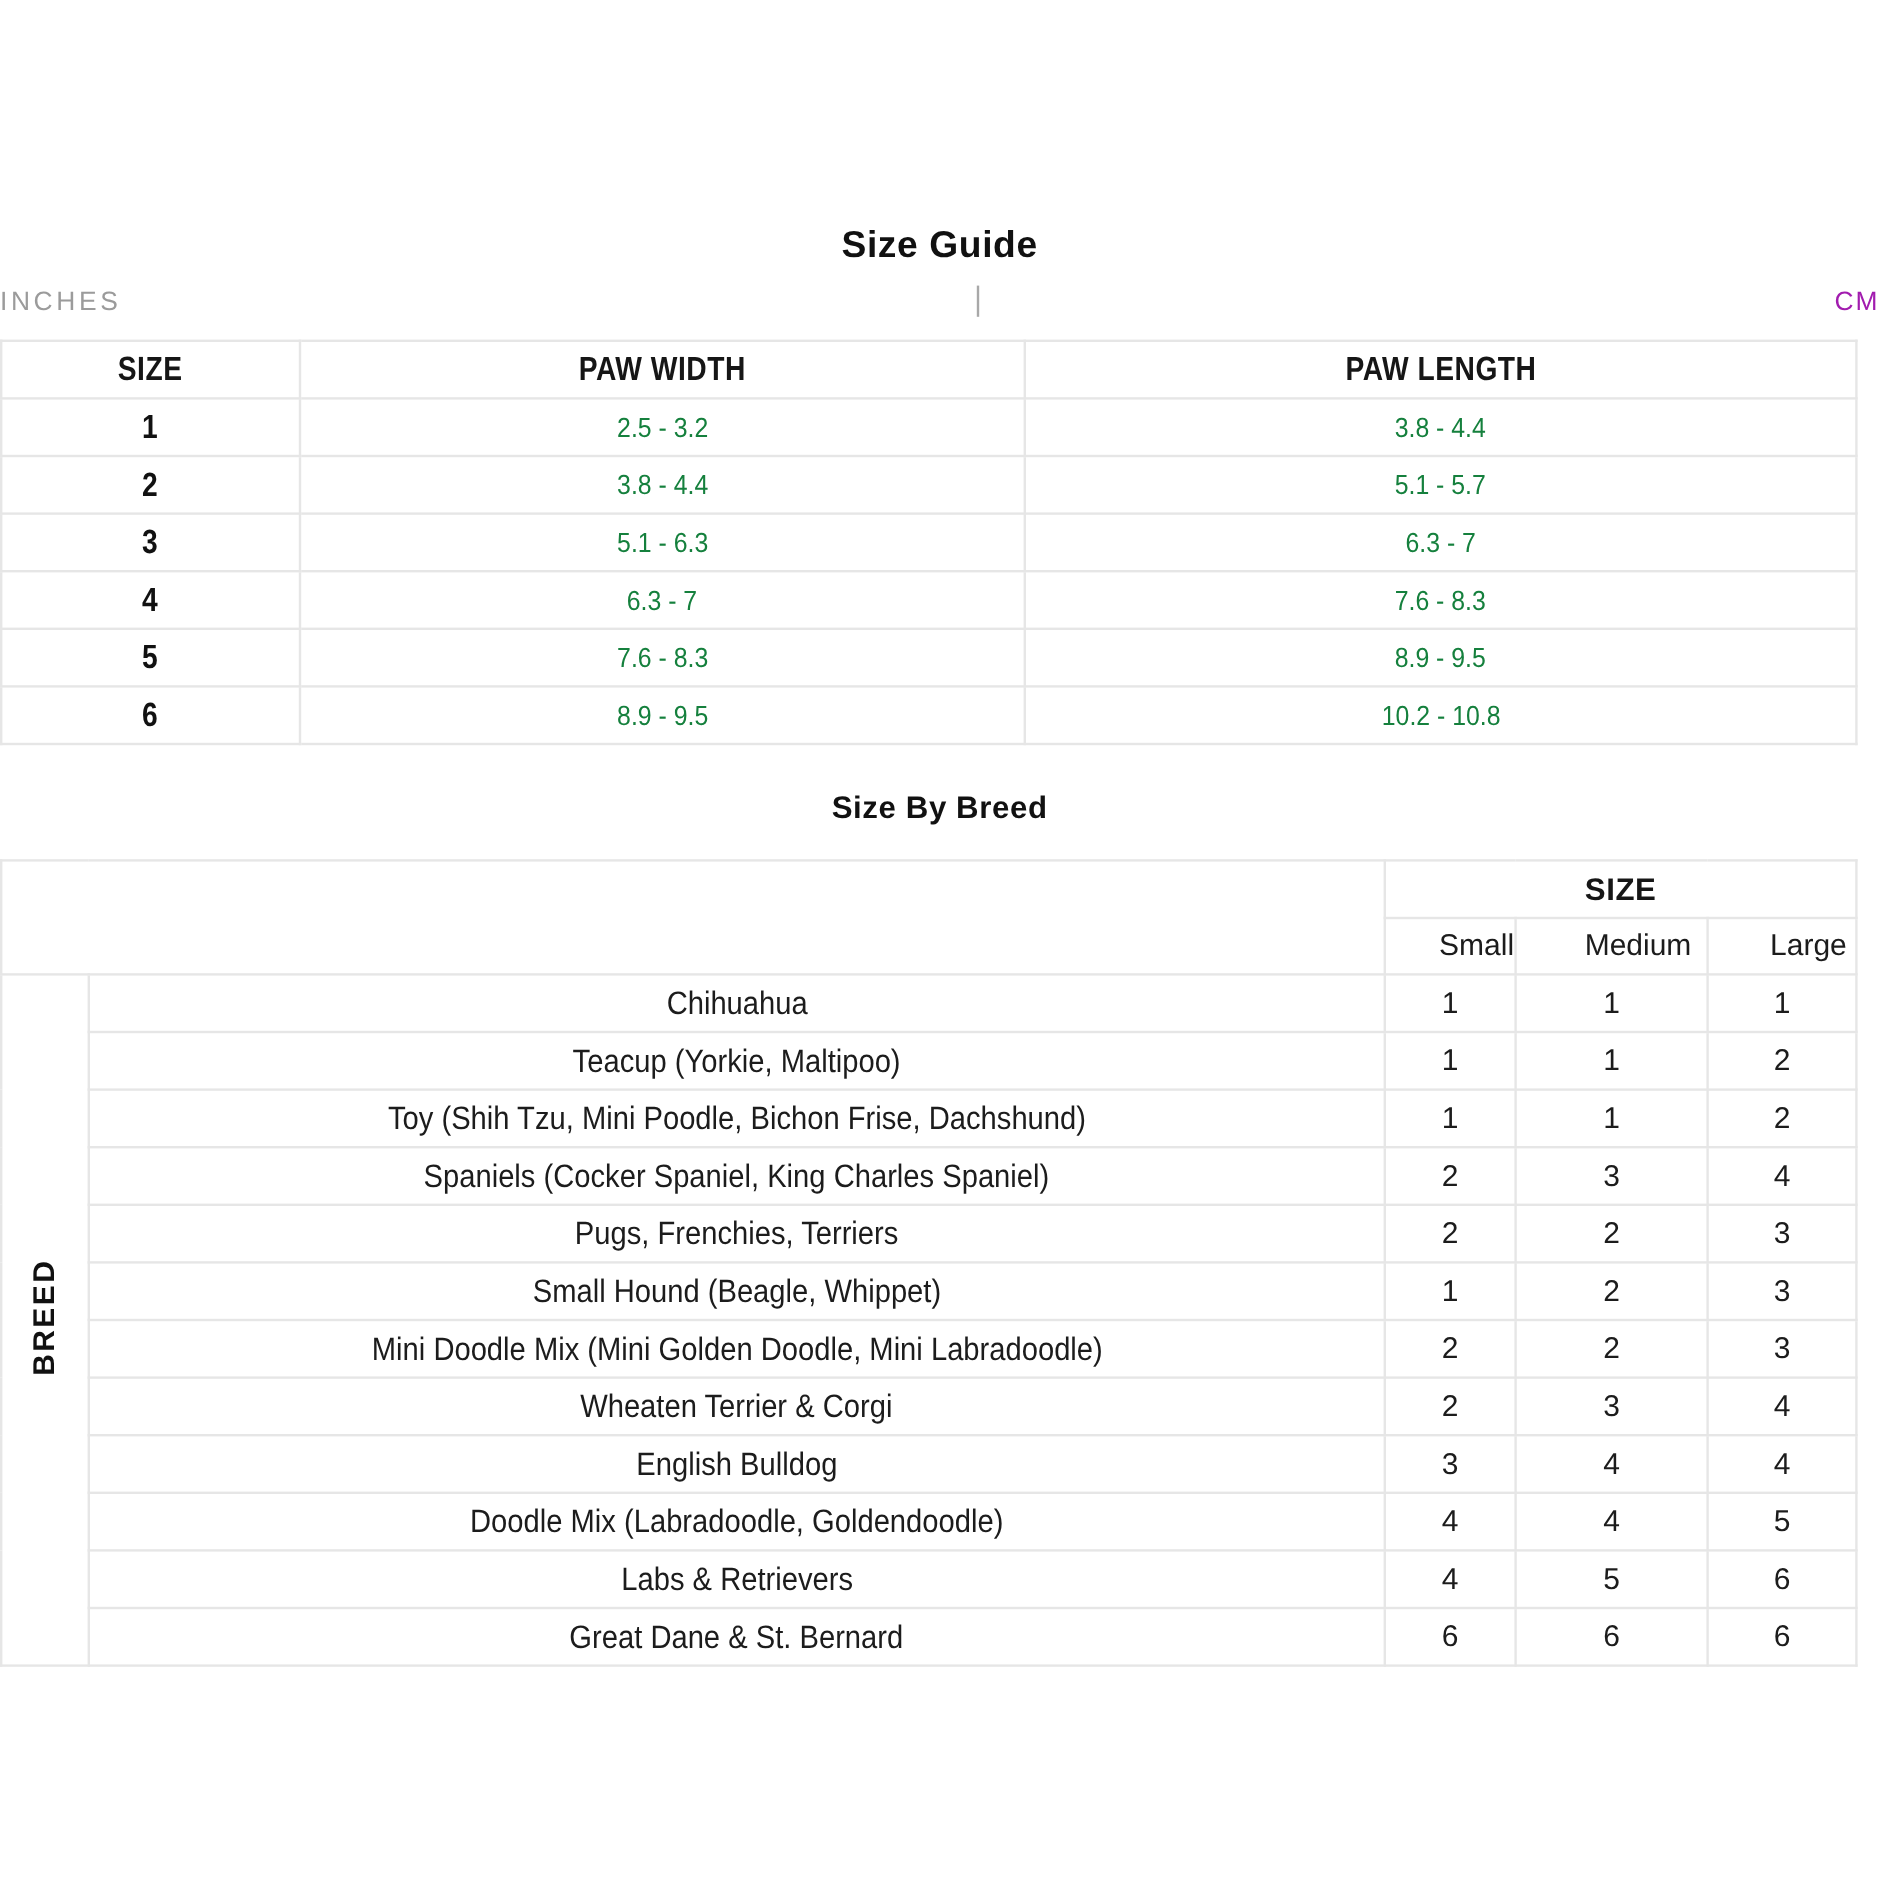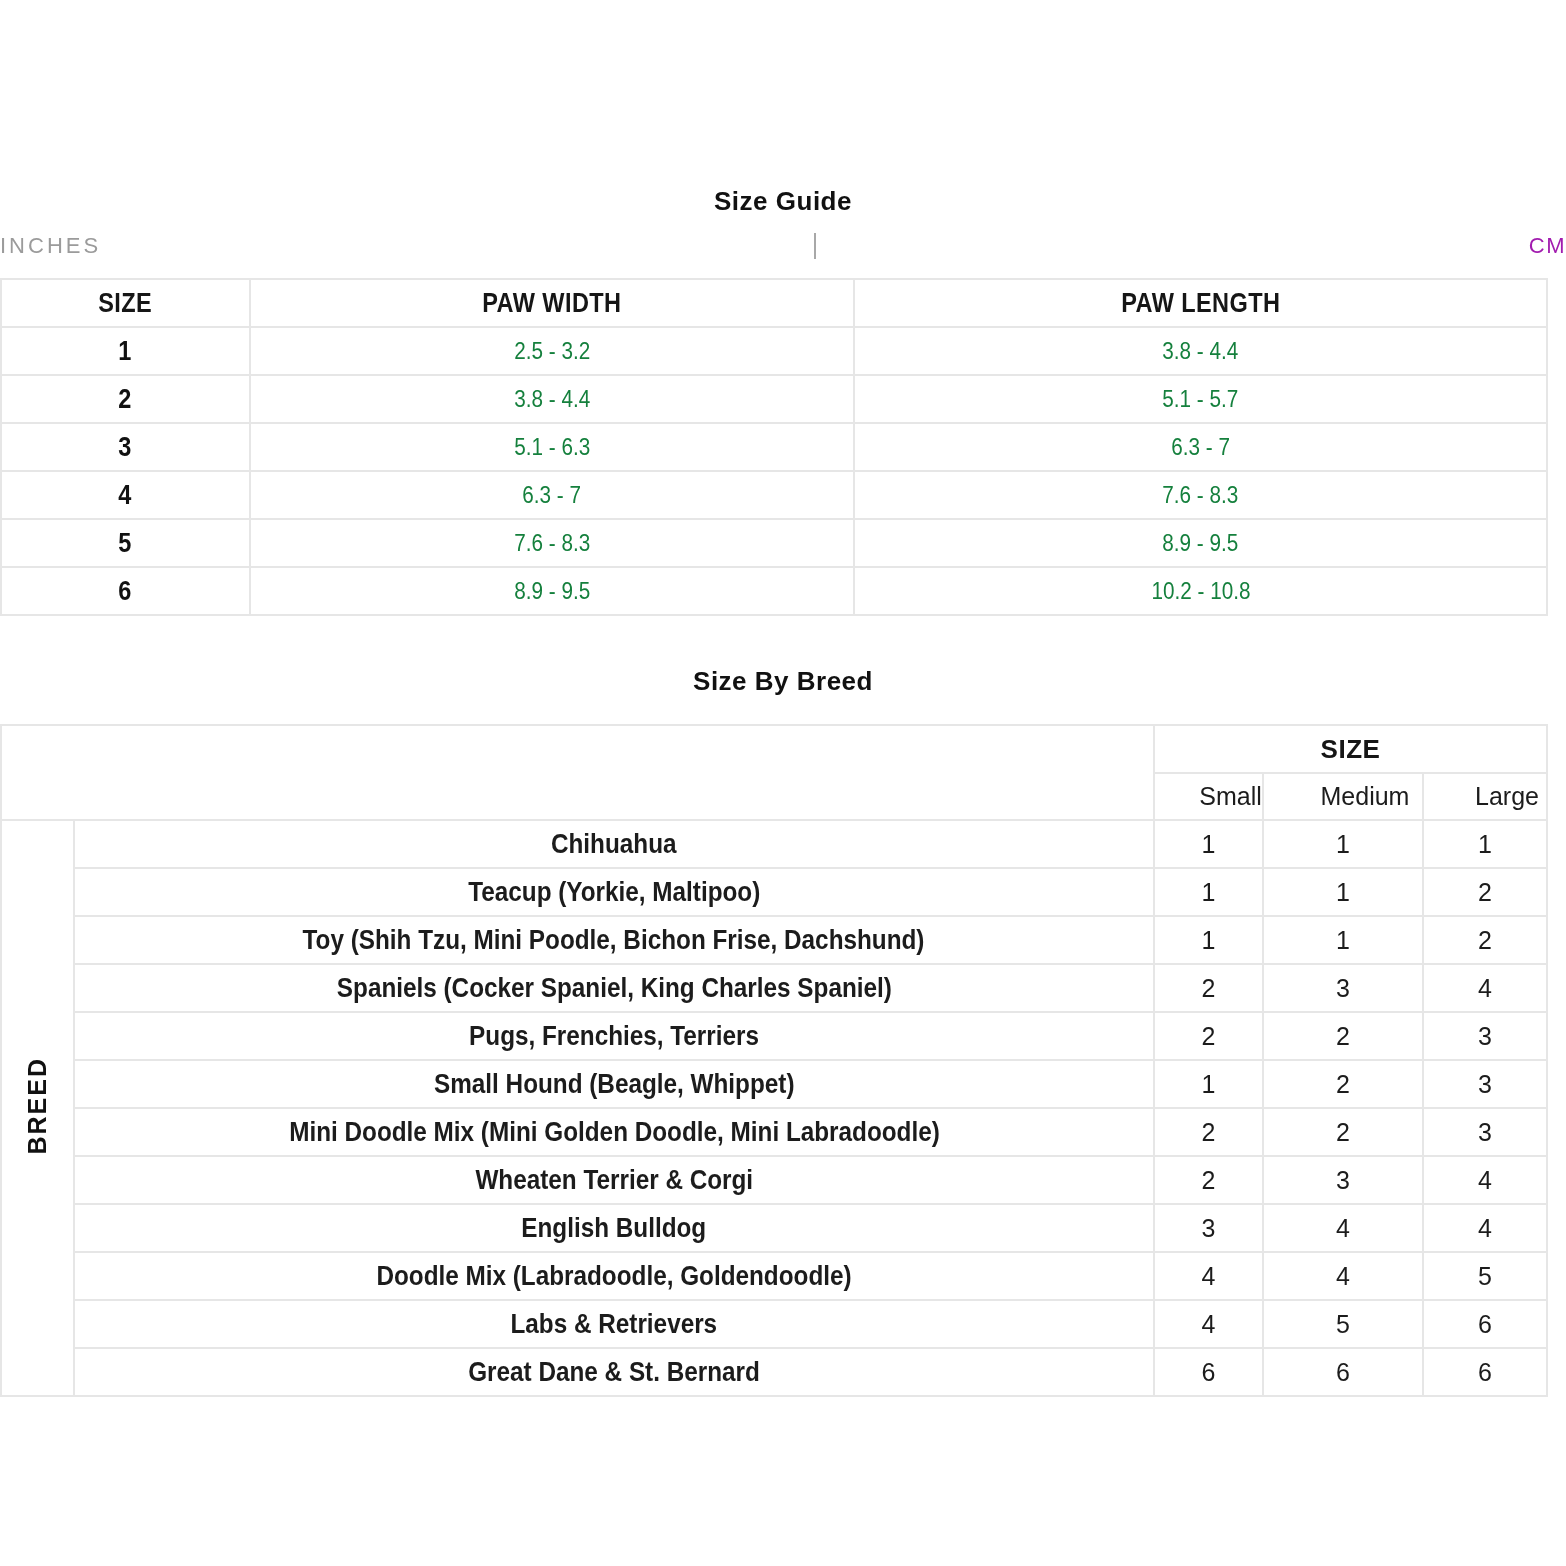--- a/index.html
+++ b/index.html
@@ -6,21 +6,21 @@
   body {
     width: 1566px; height: 1566px;
     background: #ffffff;
     font-family: "Liberation Sans", "DejaVu Sans", sans-serif;
     color: #161616;
     -webkit-font-smoothing: antialiased;
   }
   .page-title {
     padding-top: 186px;
     text-align: center;
-    font-size: 26px;
+    font-size: 31px;
     font-weight: 600;
     letter-spacing: 0.5px;
     color: #111111;
   }
   .units-toggle {
     margin-top: 15px;
     display: flex;
     justify-content: space-between;
     align-items: center;
     gap: 20px;
@@ -37,36 +37,36 @@
   
   .t1 { width: 1546px; margin-top: 18px; }
   .t1 tr { height: 48px; }
   .t1 th { font-size: 28px; font-weight: 700; }
   .t1 td { font-size: 23px; font-weight: 400; color: #15803d; }
   .t1 td.size-col { font-weight: 700; font-size: 28px; color: #111; }
   .cnd  { display: inline-block; transform: scaleX(0.90); }
   .cndb { display: inline-block; transform: scaleX(0.84); letter-spacing: 0.5px; }
 
   .breed-title {
-    margin-top: 50px;
+    margin-top: 37px;
     text-align: center;
     font-size: 26px;
     font-weight: 600;
     letter-spacing: 0.5px;
     color: #111111;
   }
 
   
   .t2 { width: 1546px; margin-top: 27px; }
   .t2 tr.hdr1 { height: 48px; }
   .t2 tr.hdr2 { height: 47px; }
   .t2 tr.brow { height: 48px; }
   .t2 th.size-group { font-size: 26px; font-weight: 600; letter-spacing: 0.5px; }
   .t2 th.size-col-hdr { font-size: 25px; font-weight: 400; color: #1c1c1c; padding-left: 44px; }
-  .t2 td.breed-cell { font-size: 27px; font-weight: 700; color: #1c1c1c; }
+  .t2 td.breed-cell { font-size: 27px; font-weight: 400; color: #1c1c1c; }
   .t2 td.num-cell { font-size: 25px; font-weight: 400; color: #1c1c1c; }
   .t2 th.breed-axis { font-weight: 700; }
   .vert {
     writing-mode: vertical-rl;
     transform: rotate(180deg);
     font-size: 25px;
     font-weight: 700;
     letter-spacing: 2px;
     color: #111;
   }

